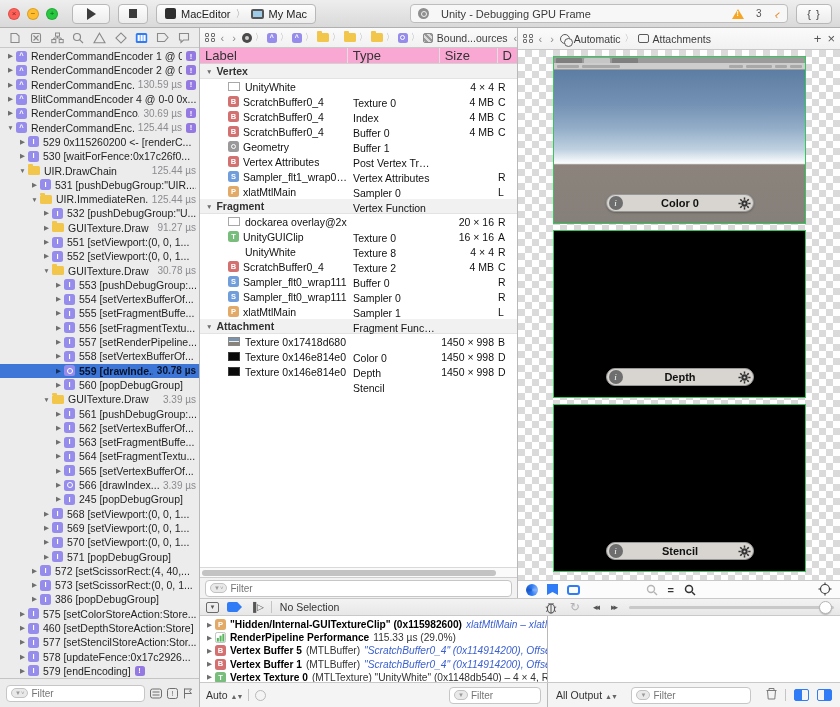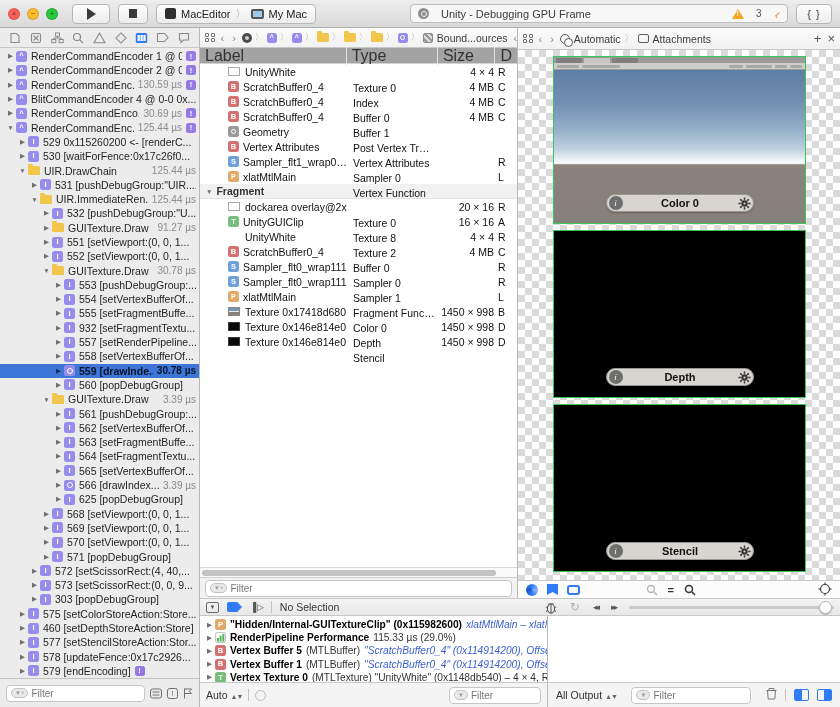--- a/index.html
+++ b/index.html
@@ -71,21 +71,21 @@
   .frame-ic::after{content:"";position:absolute;inset:3px;border-radius:50%;background:#cfcfcf;}
   .res-ic { width:10px;height:10px;border-radius:2px;flex:none;background:
     linear-gradient(45deg,#9a9a9a 25%,#dcdcdc 25%,#dcdcdc 50%,#9a9a9a 50%,#9a9a9a 75%,#dcdcdc 75%); background-size:6px 6px; border:1px solid #8a8a8a;}
   .jb-right { margin-left:auto; display:flex; align-items:center; gap:6px; }
   .att-ic { width:11px;height:9px;border:1.5px solid #5a5a5a;border-radius:2px;flex:none; }
   .auto-ic { width:10px;height:10px;border:1.2px solid #5a5a5a;border-radius:50%;position:relative;flex:none;}
   .auto-ic::after{content:"";position:absolute;left:3px;top:3px;width:7px;height:7px;border:1.2px solid #5a5a5a;border-radius:50%;background:#f6f6f6;}
   .plus-x { font-size:13px; color:#555; }
 
   
-  #col-header { height:16px; display:flex; align-items:center; border-bottom:1px solid #d2d2d2; background:#a3a3a3; font-size:16px; color:#333; }
+  #col-header { height:16px; display:flex; align-items:center; border-bottom:1px solid #d2d2d2; background:#f9a8d4; font-size:13px; color:#333; }
   #col-header span { padding:0 5px; }
   .ch-label{width:148px; border-right:1px solid #e0e0e0;}
   .ch-type{width:92px; border-right:1px solid #e0e0e0;}
   .ch-size{width:58px; border-right:1px solid #e0e0e0;}
   .ch-x{flex:1}
   #resource-table { flex:1; overflow:hidden; }
   .sechead { height:15px; background:#f1f1f1; border-bottom:1px solid #e3e3e3; font-weight:bold; font-size:10.5px; color:#333; display:flex; align-items:center; padding-left:6px; gap:4px; }
   .sechead .disc{width:auto}
   .rrow { height:15px; display:flex; align-items:center; font-size:10.5px; color:#111; white-space:nowrap; }
   .rc-label { width:148px; padding-left:28px; display:flex; align-items:center; overflow:hidden; flex:none;}
@@ -365,21 +365,21 @@
             <span class="tl-txt">554 [setVertexBufferOf...</span>
           </div>
           <div class="trow" style="padding-left: 53px;">
             <span class="disc">▶</span>
             <span class="sq pv">I</span>
             <span class="tl-txt">555 [setFragmentBuffe...</span>
           </div>
           <div class="trow" style="padding-left: 53px;">
             <span class="disc">▶</span>
             <span class="sq pv">I</span>
-            <span class="tl-txt">932 [setFragmentTextu...</span>
+            <span class="tl-txt">556 [setFragmentTextu...</span>
           </div>
           <div class="trow" style="padding-left: 53px;">
             <span class="disc">▶</span>
             <span class="sq pv">I</span>
             <span class="tl-txt">557 [setRenderPipeline...</span>
           </div>
           <div class="trow" style="padding-left: 53px;">
             <span class="disc">▶</span>
             <span class="sq pv">I</span>
             <span class="tl-txt">558 [setVertexBufferOf...</span>
@@ -432,21 +432,21 @@
             <span class="disc">▶</span>
             <span class="sq pv">
               <span class="ring"></span>
             </span>
             <span class="tl-txt">566 [drawIndex...</span>
             <span class="t-time">3.39 µs</span>
           </div>
           <div class="trow" style="padding-left: 53px;">
             <span class="disc">▶</span>
             <span class="sq pv">I</span>
-            <span class="tl-txt">625 [popDebugGroup]</span>
+            <span class="tl-txt">245 [popDebugGroup]</span>
           </div>
           <div class="trow" style="padding-left: 41px;">
             <span class="disc">▶</span>
             <span class="sq pv">I</span>
             <span class="tl-txt">568 [setViewport:(0, 0, 1...</span>
           </div>
           <div class="trow" style="padding-left: 41px;">
             <span class="disc">▶</span>
             <span class="sq pv">I</span>
             <span class="tl-txt">569 [setViewport:(0, 0, 1...</span>
@@ -462,26 +462,26 @@
             <span class="tl-txt">571 [popDebugGroup]</span>
           </div>
           <div class="trow" style="padding-left: 29px;">
             <span class="disc">▶</span>
             <span class="sq pv">I</span>
             <span class="tl-txt">572 [setScissorRect:(4, 40,...</span>
           </div>
           <div class="trow" style="padding-left: 29px;">
             <span class="disc">▶</span>
             <span class="sq pv">I</span>
-            <span class="tl-txt">573 [setScissorRect:(0, 0, 9...</span>
+            <span class="tl-txt">573 [setScissorRect:(0, 0, 1...</span>
           </div>
           <div class="trow" style="padding-left: 29px;">
             <span class="disc">▶</span>
             <span class="sq pv">I</span>
-            <span class="tl-txt">303 [popDebugGroup]</span>
+            <span class="tl-txt">386 [popDebugGroup]</span>
           </div>
           <div class="trow" style="padding-left: 17px;">
             <span class="disc">▶</span>
             <span class="sq pv">I</span>
             <span class="tl-txt">575 [setColorStoreAction:Store...</span>
           </div>
           <div class="trow" style="padding-left: 17px;">
             <span class="disc">▶</span>
             <span class="sq pv">I</span>
             <span class="tl-txt">460 [setDepthStoreAction:Store]</span>
@@ -567,20 +567,24 @@
 
             </span>
           </div>
           <div id="col-header">
             <span class="ch-label">Label</span>
             <span class="ch-type">Type</span>
             <span class="ch-size">Size</span>
             <span class="ch-x">D</span>
           </div>
           <div id="resource-table">
+              <div class="sechead">
+                <span class="disc">▼</span>
+                <span>Vertex</span>
+              </div>
               <div class="rrow">
                 <span class="rc-label">
                   <span class="thumb"></span>
                   <span class="ellipsize">UnityWhite</span>
                 </span>
                 <span class="rc-type ellipsize">Texture 0</span>
                 <span class="rc-size">4 × 4</span>
                 <span class="rc-x">R</span>
               </div>
               <div class="rrow">
@@ -707,20 +711,24 @@
                 <span class="rc-x">R</span>
               </div>
               <div class="rrow">
                 <span class="rc-label">
                   <span class="sq tn">P</span>
                   <span class="ellipsize">xlatMtlMain</span>
                 </span>
                 <span class="rc-type ellipsize">Fragment Function</span>
                 <span class="rc-size"></span>
                 <span class="rc-x">L</span>
+              </div>
+              <div class="sechead">
+                <span class="disc">▼</span>
+                <span>Attachment</span>
               </div>
               <div class="rrow">
                 <span class="rc-label">
                   <span class="thumb color0"></span>
                   <span class="ellipsize">Texture 0x17418d680</span>
                 </span>
                 <span class="rc-type ellipsize">Color 0</span>
                 <span class="rc-size">1450 × 998</span>
                 <span class="rc-x">B</span>
               </div>

